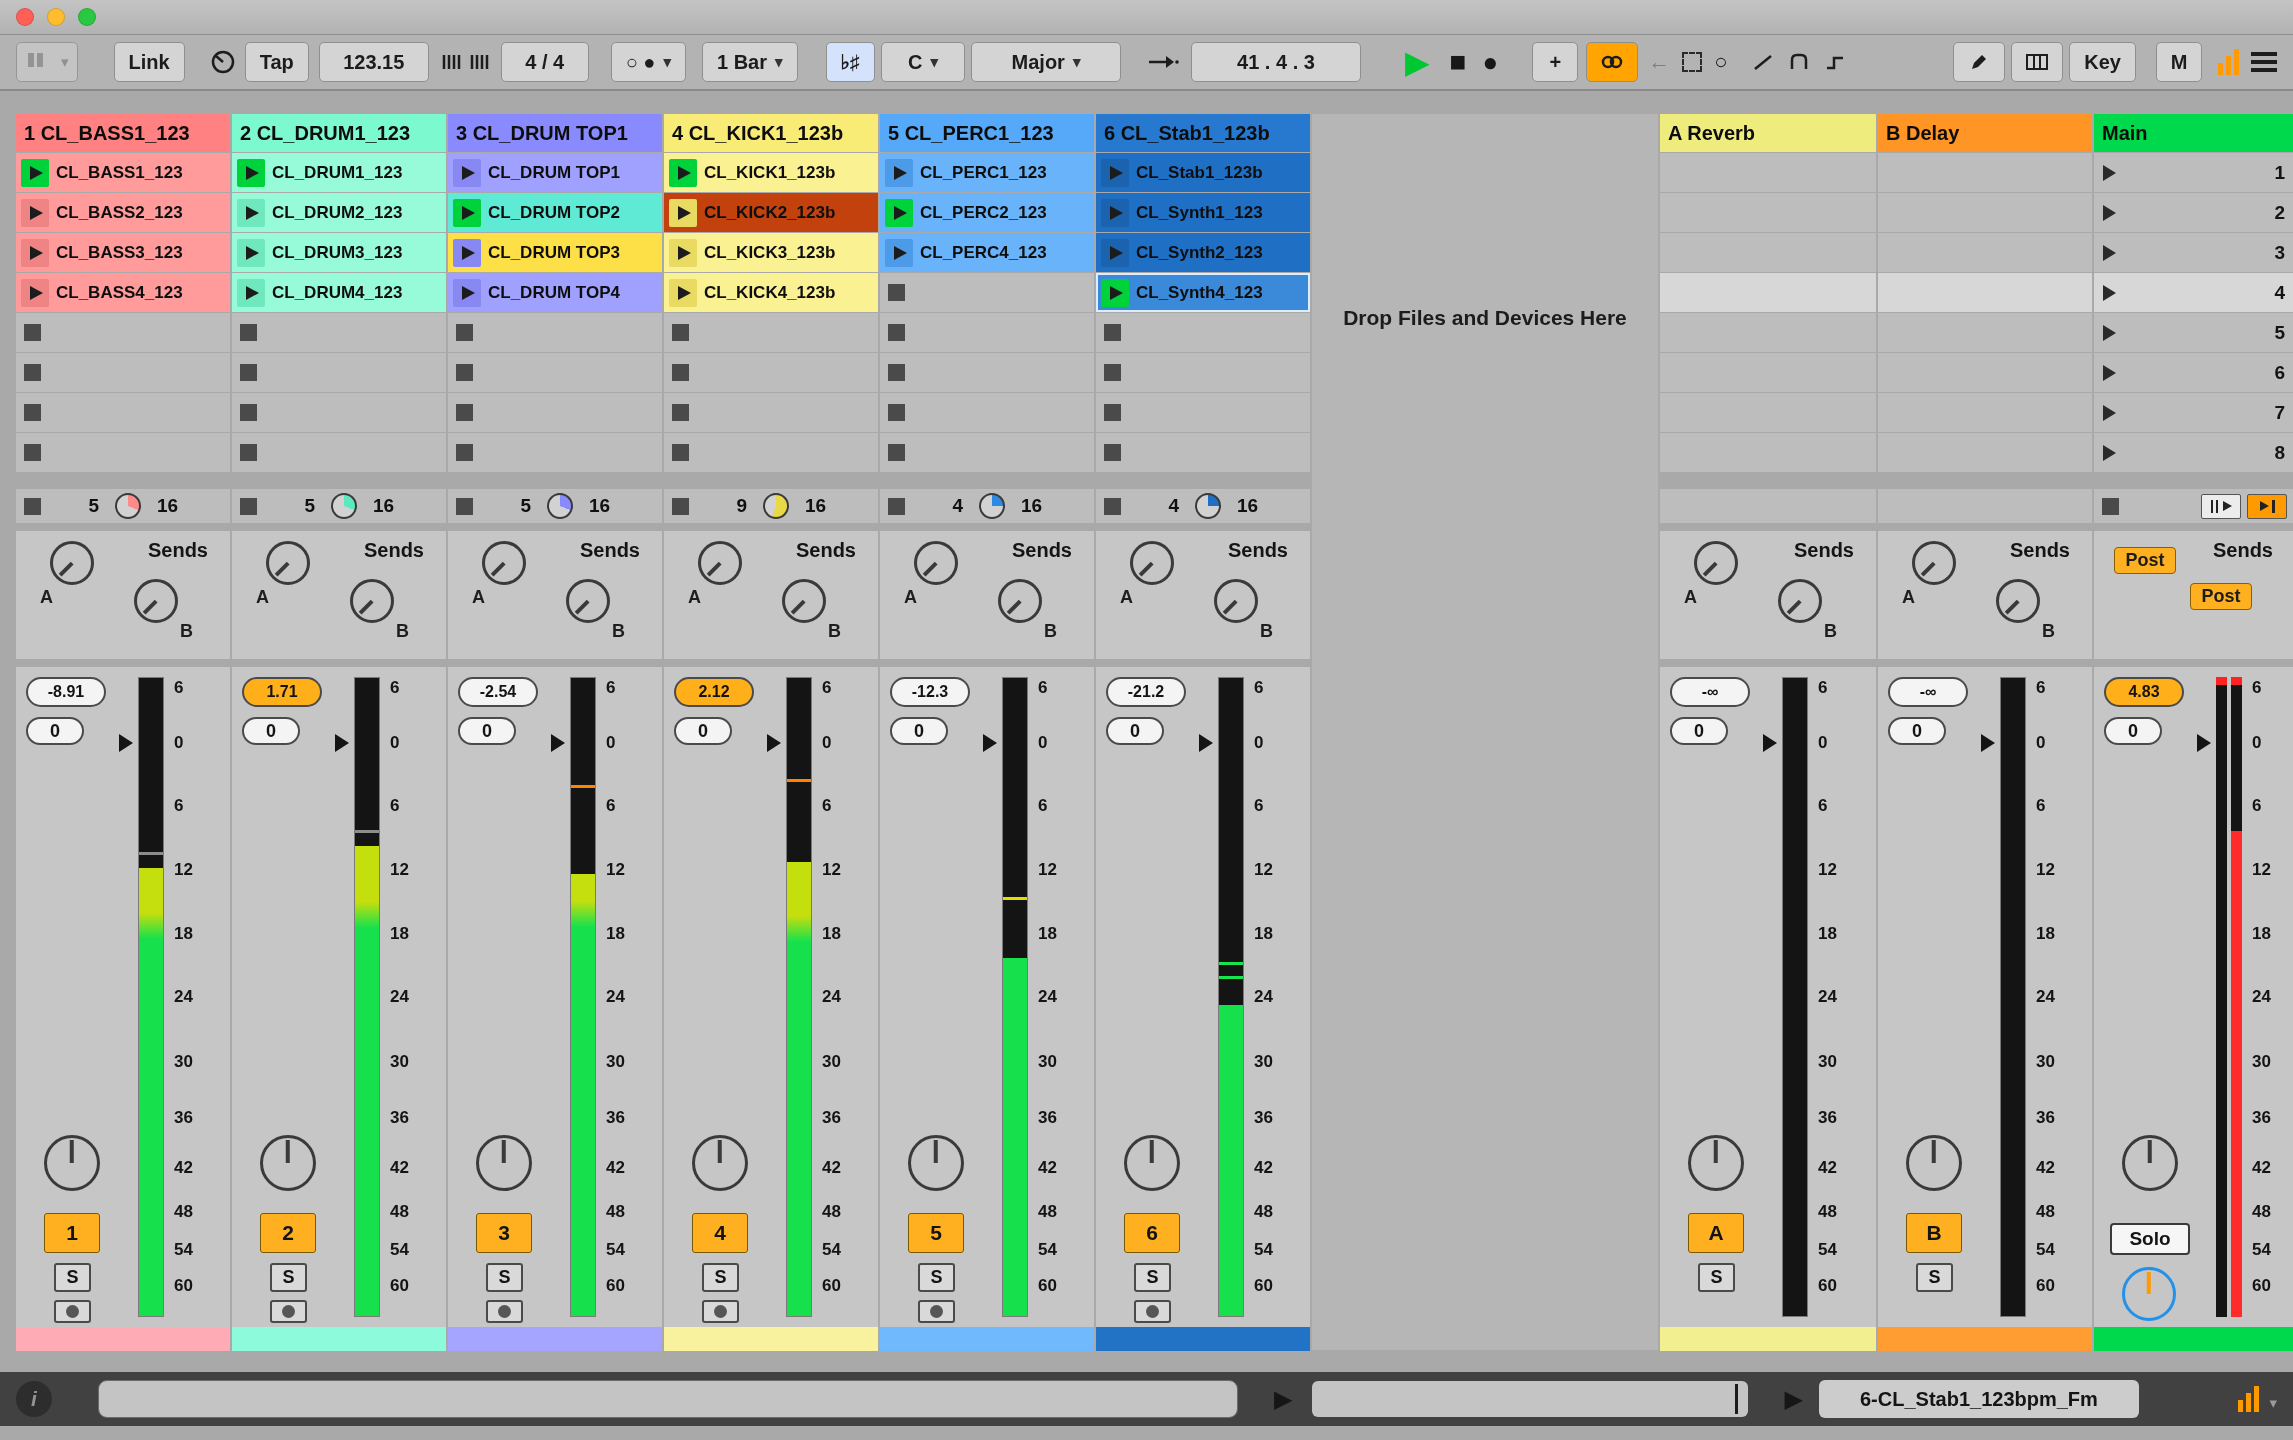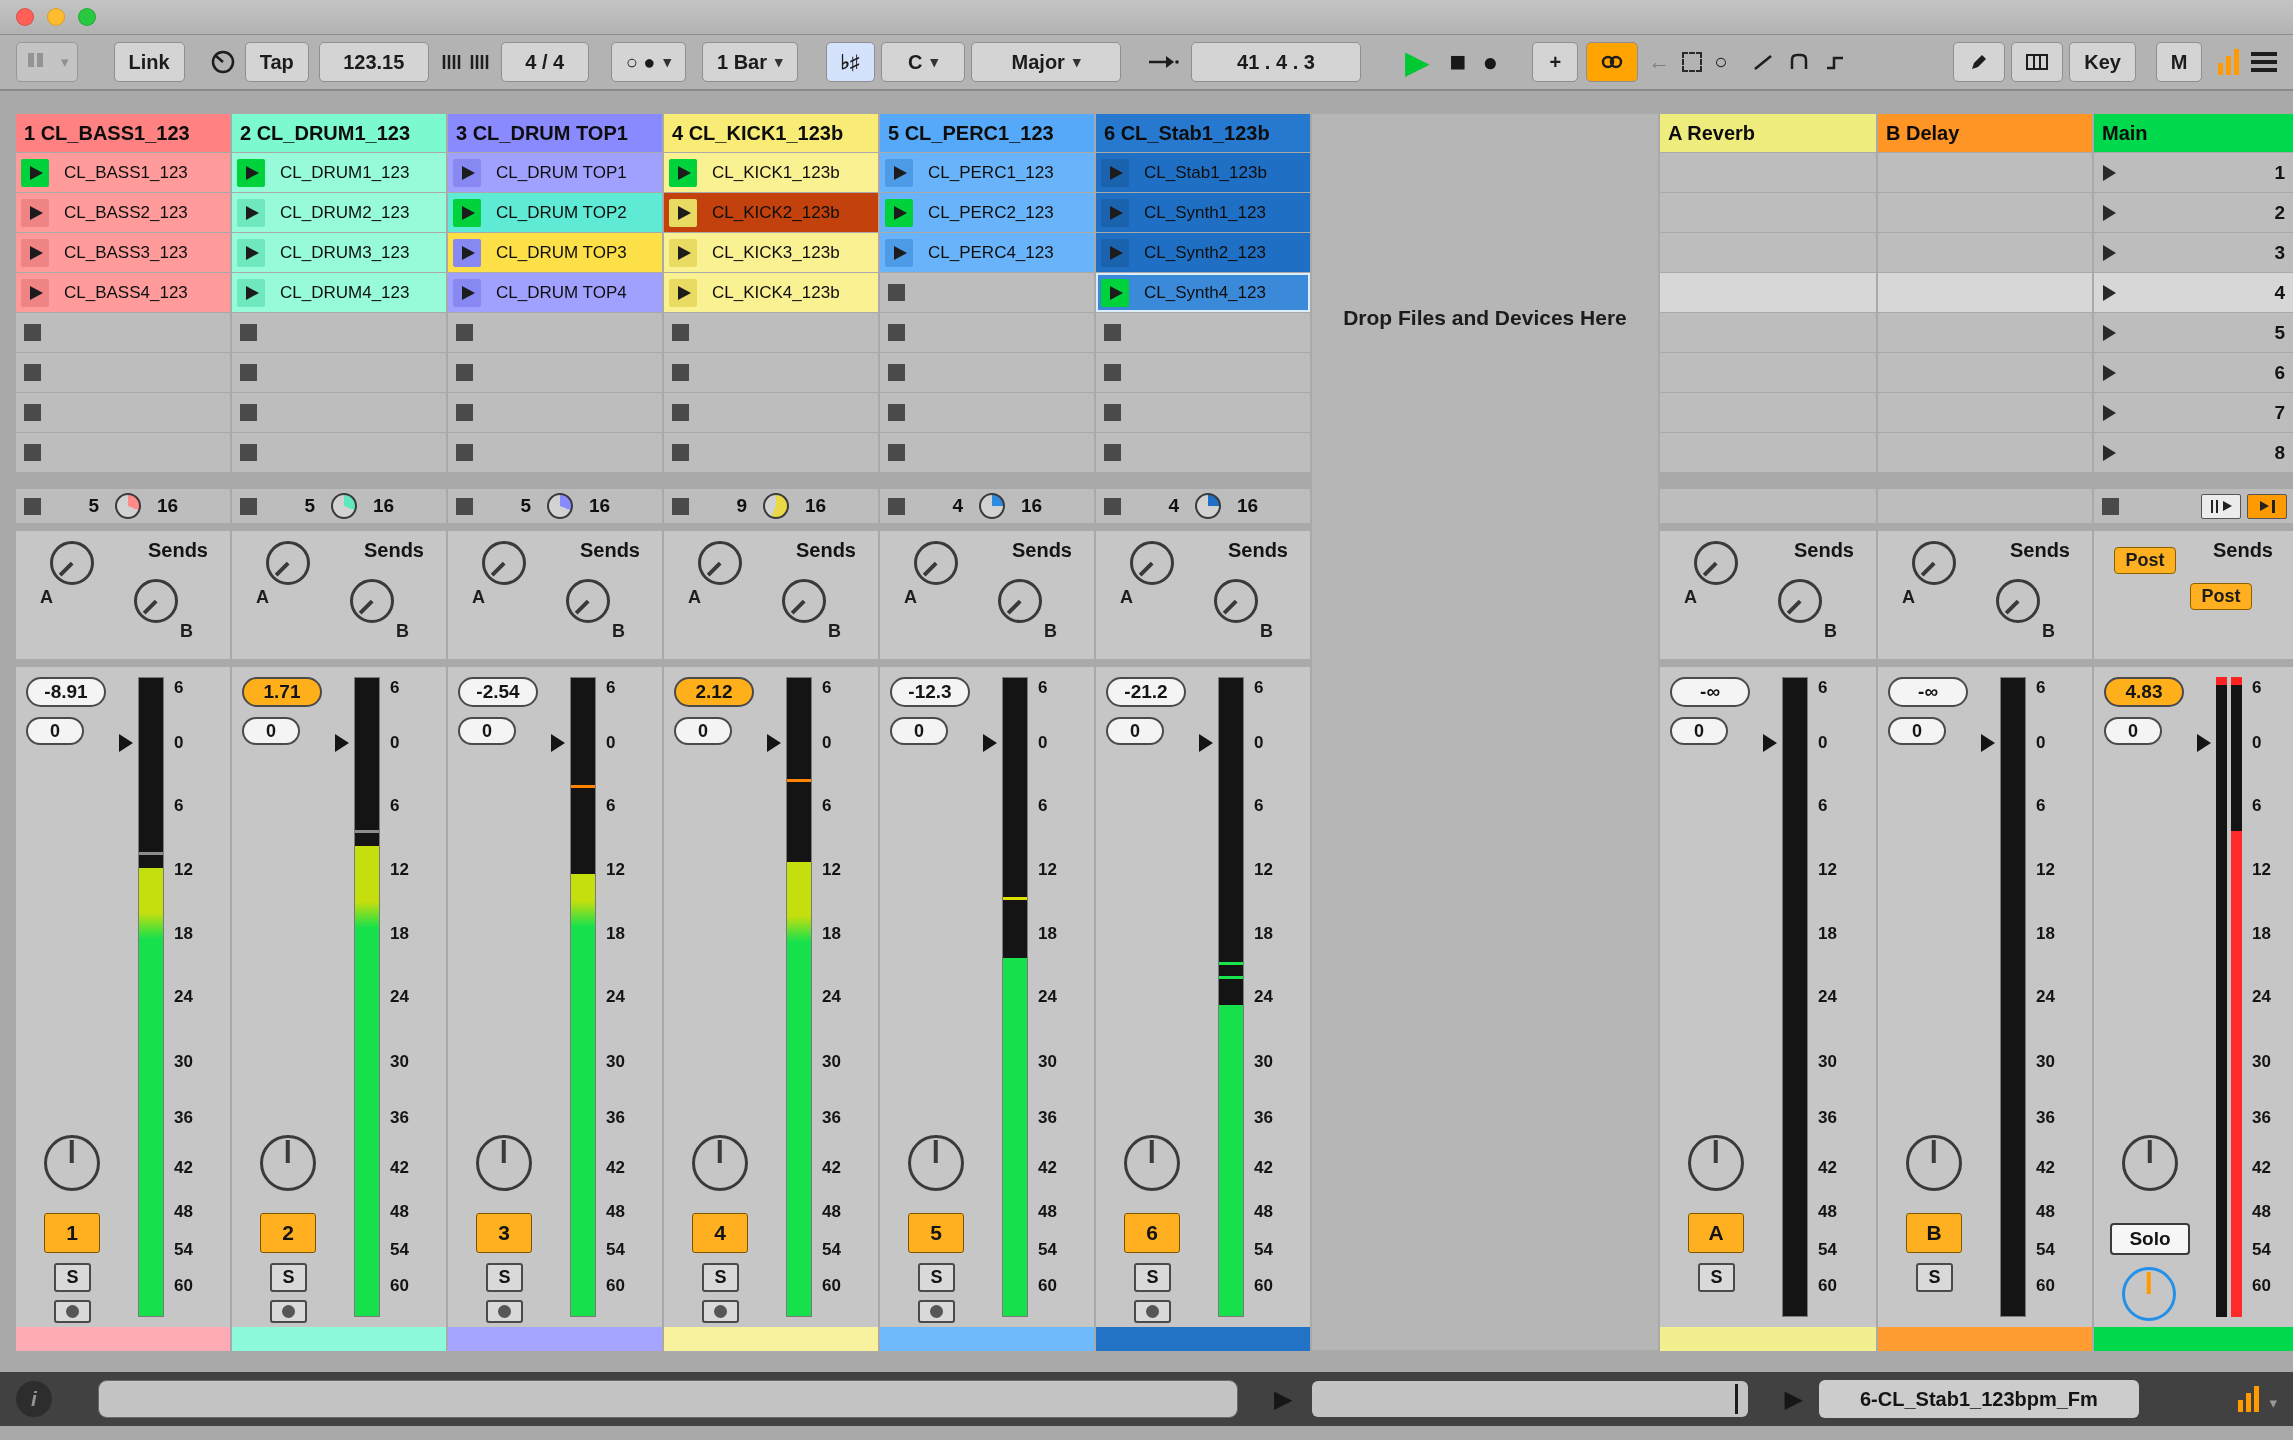--- a/index.html
+++ b/index.html
@@ -44,21 +44,21 @@
   .session { position:absolute; top:114px; left:16px; right:16px; display:flex; align-items:flex-start; }
   .col { flex:none; margin-right:2px; }
   .hdr { height:38px; line-height:38px; font-size:20px; font-weight:bold; color:#0d0d0d; padding:0 8px; margin-bottom:1px; overflow:hidden; white-space:nowrap; }
   .grid {}
   .grow { height:39px; margin-bottom:1px; position:relative; display:flex; align-items:center; overflow:hidden; }
   .grow.empty, .grow.blank, .grow.scene { background:#bdbdbd; }
   .grow.selrow { background:#d7d7d7; }
   .grow.clip.selected { box-shadow: inset 0 0 0 2px #dcedff; }
   .clipbtn { width:28px; height:28px; margin-left:5px; display:flex; align-items:center; justify-content:center; border-radius:2px; flex:none; }
   .tri { width:0; height:0; border-left:13px solid #1c1c1c; border-top:7.5px solid transparent; border-bottom:7.5px solid transparent; margin-left:3px; }
-  .clipname { font-size:17px; font-weight:normal; color:#0e0e0e; margin-left:15px; white-space:nowrap; overflow:hidden; }
+  .clipname { font-size:17px; font-weight:bold; color:#0e0e0e; margin-left:7px; white-space:nowrap; overflow:hidden; }
   .stopsq { width:17px; height:17px; background:#4a4a4a; margin-left:8px; flex:none; }
   .scene { justify-content:flex-end; padding-right:10px; }
   .scene-tri { position:absolute; left:9px; top:50%; transform:translateY(-50%); width:0; height:0; border-left:13px solid #2a2a2a; border-top:8px solid transparent; border-bottom:8px solid transparent; }
   .scene-num { font-size:19px; font-weight:bold; color:#141414; }
   .spacer { height:16px; }
   .gap8 { height:8px; }
   .statusrow { height:34px; background:#bdbdbd; display:flex; align-items:center; }
   .cnt { font-size:19px; font-weight:bold; color:#101010; }
   .cnt.c1 { margin-left:30px; min-width:28px; text-align:right; }
   .cnt.c2 { margin-left:16px; }
@@ -67,21 +67,21 @@
   .ms-btn { width:40px; height:25px; border:1px solid #555; background:#ececec; display:flex; align-items:center; justify-content:center; gap:3px; border-radius:2px; }
   .ms-btn.orange { background:#ff9a00; }
   .msb-tri { width:0; height:0; border-left:9px solid #222; border-top:5.5px solid transparent; border-bottom:5.5px solid transparent; }
   .msb-bars { width:9px; height:13px; background:repeating-linear-gradient(90deg,#222 0 2px,transparent 2px 4.5px); }
   .msb-bar { width:3px; height:13px; background:#222; }
   .sends { height:128px; background:#c6c6c6; position:relative; }
   .sends-label { position:absolute; right:22px; top:8px; font-size:20px; font-weight:bold; color:#141414; }
   .send-letter { position:absolute; font-size:18px; font-weight:bold; color:#1e1e1e; }
   .post-badge { position:absolute; width:62px; height:27px; background:#ffb020; border:1px solid #8a6000; border-radius:4px; font-size:18px; font-weight:bold; color:#1c1c1c; display:flex; align-items:center; justify-content:center; }
   .mixer { height:660px; background:#c6c6c6; position:relative; }
-  .volbox { position:absolute; left:10px; top:10px; width:80px; height:30px; background:#f4f4f4; border:2px solid #4a4a4a; border-radius:15px; font-size:19px; font-weight:bold; color:#141414; display:flex; align-items:center; justify-content:center; }
+  .volbox { position:absolute; left:10px; top:10px; width:80px; height:30px; background:#f4f4f4; border:2px solid #4a4a4a; border-radius:15px; font-size:16px; font-weight:bold; color:#141414; display:flex; align-items:center; justify-content:center; }
   .volbox.hot { background:#ffaf1a; }
   .panbox { position:absolute; left:10px; top:50px; width:58px; height:28px; background:#f4f4f4; border:2px solid #4a4a4a; border-radius:14px; font-size:18px; font-weight:bold; color:#141414; display:flex; align-items:center; justify-content:center; }
   .zerotri { position:absolute; left:103px; top:67px; width:0; height:0; border-left:14px solid #141414; border-top:9px solid transparent; border-bottom:9px solid transparent; }
   .meter { position:absolute; left:122px; top:10px; width:26px; height:640px; background:#141414; border:1px solid #7a7a7a; }
   .meter.stereo { background:transparent; border:none; }
   .mchan { position:absolute; top:0; bottom:0; width:11px; background:#141414; }
   .mfill { position:absolute; left:0; right:0; bottom:0; }
   .peak { position:absolute; left:0; right:0; height:3px; }
   .clip-tick { position:absolute; top:0; left:0; right:0; height:8px; background:#ff2222; }
   .scale { position:absolute; left:158px; top:10px; width:46px; height:640px; }

